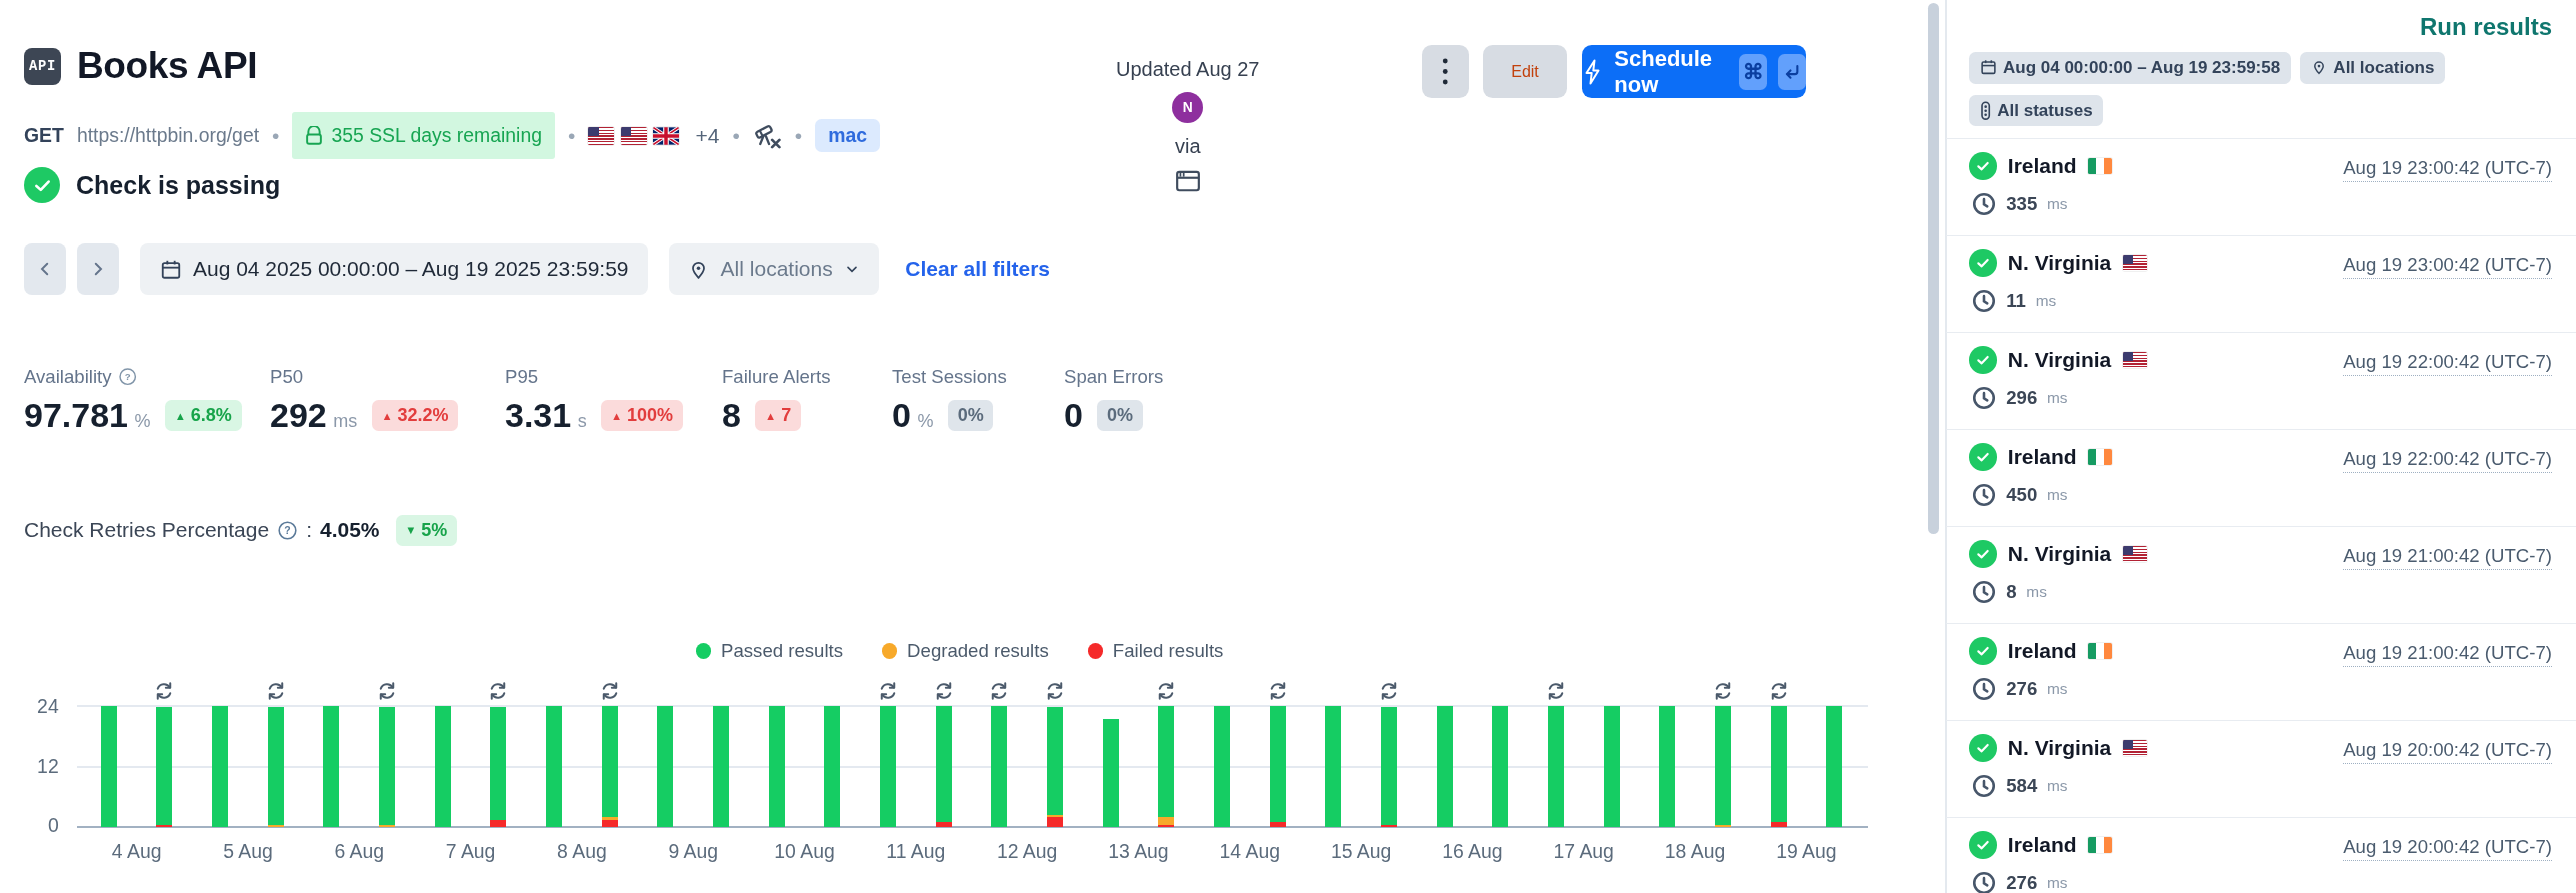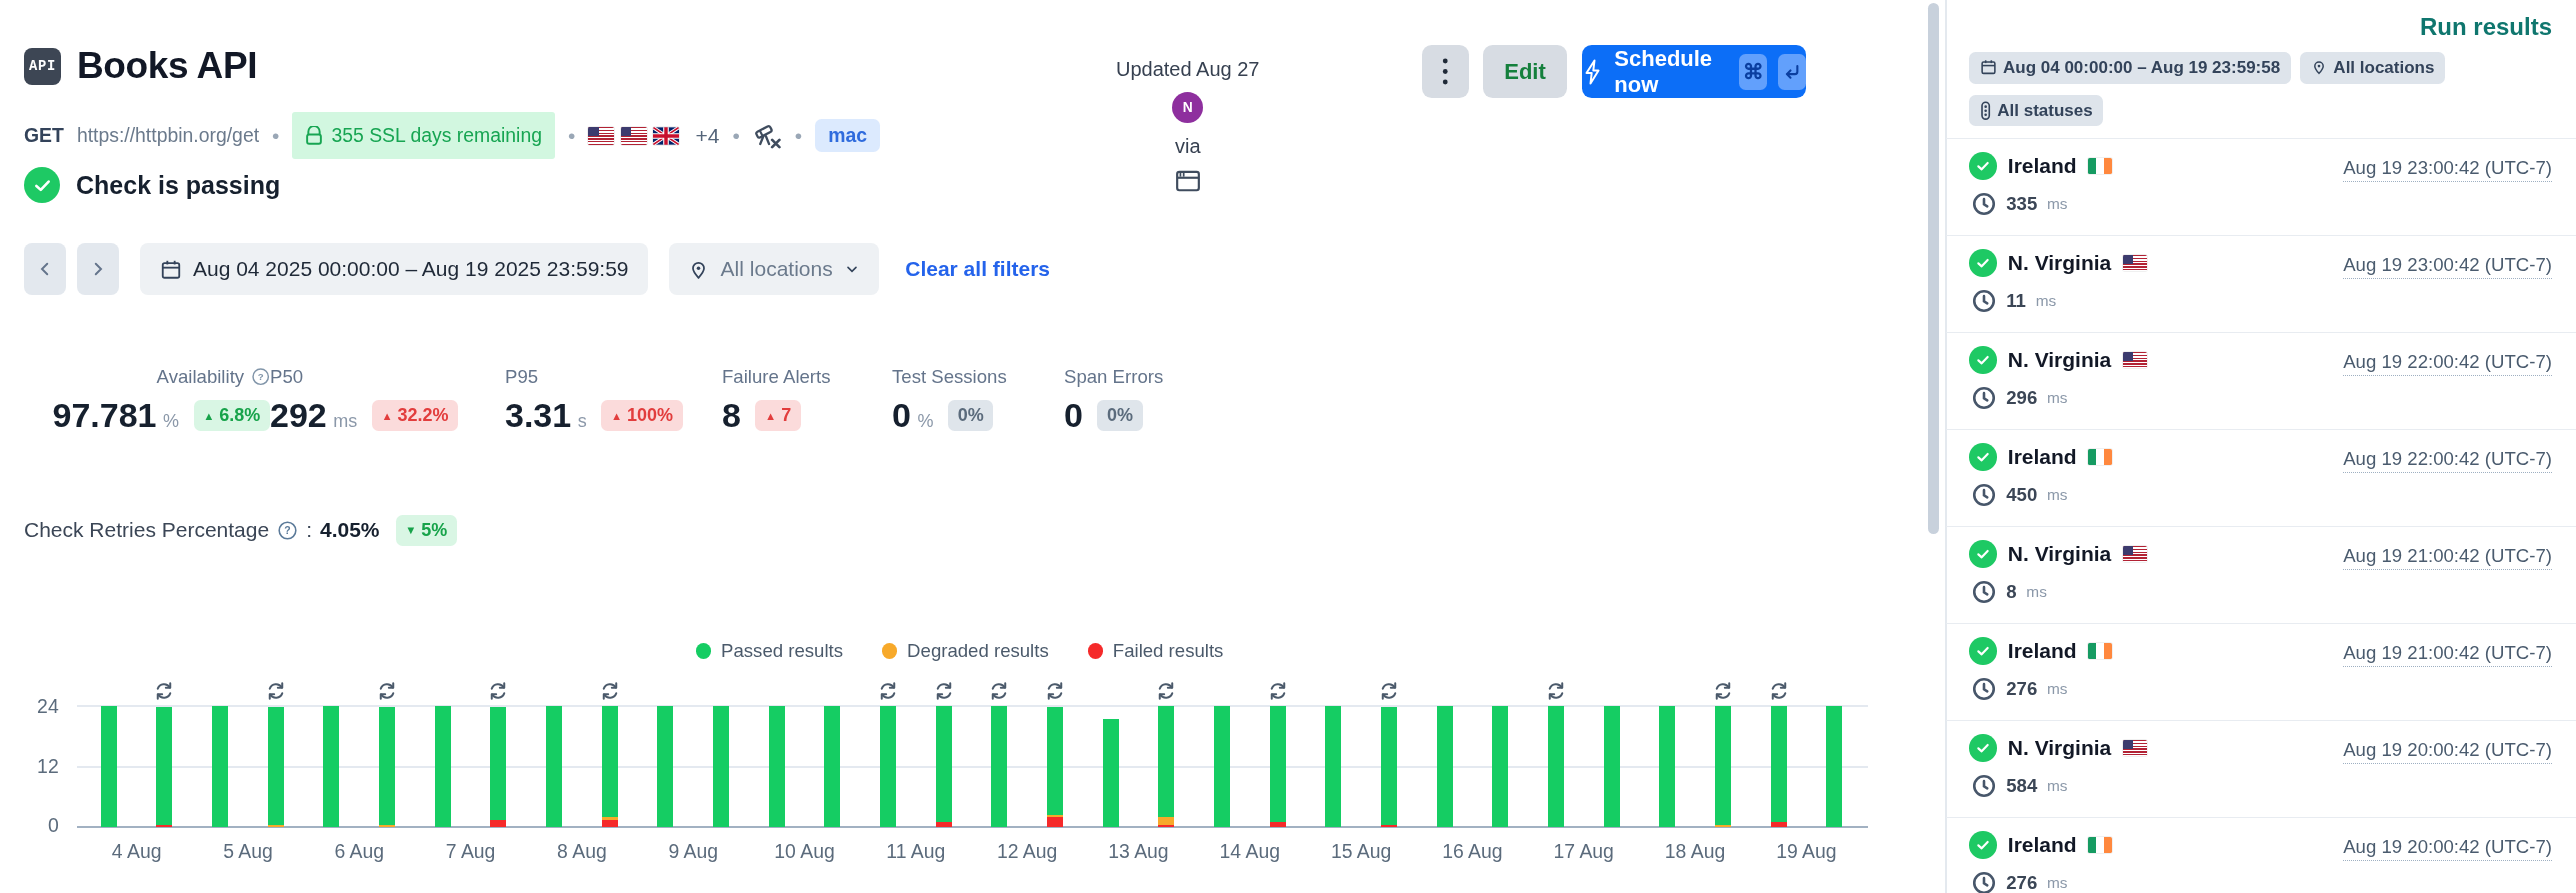--- a/index.html
+++ b/index.html
@@ -27,21 +27,21 @@
   .flag-ie { background:linear-gradient(to right,#169b62 0 33%,#fff 33% 67%,#ff883e 67%); }
   .flags-row { display:flex; align-items:center; gap:6.5px; }
   .more-flags { color:#55657a; font-size:21px; margin-left:3.2px; }
   .runtime-badge { background:#dceafe; color:#2f6bdd; font-weight:700; border-radius:6.5px; padding:4.9px 13px; font-size:19.4px; }
 
   #header-actions { left:1116px; top:58px; display:flex; align-items:center; gap:11.3px; font-size:20px; color:#374151;flex-direction:column; }
   .avatar { width:31px; height:31px; border-radius:50%; background:#8e2f9e; color:#fff;
     font-size:13.8px; font-weight:700; display:flex; align-items:center; justify-content:center; }
   .btn { border-radius:9.7px; display:flex; align-items:center; justify-content:center; cursor:pointer; }
   #kebab-btn { left:1422px; top:45px; width:47px; height:53px; background:#d7dce3; }
-  #edit-btn  { left:1483px; top:45px; width:84px; height:53px; background:#d7dce3; font-size:22px; font-weight:700; color:#15803d; }
+  #edit-btn  { left:1483px; top:45px; width:84px; height:53px; background:#d7dce3; font-size:16px; font-weight:400; color:#c2410c; }
   #schedule-btn { left:1582px; top:45px; width:224px; height:53px; background:#0c6ef7; color:#fff;
     font-size:22px; font-weight:700; gap:11.3px; }
   .key-chip { width:36px; height:36px; border-radius:6.5px; background:#62a0fc; color:#0b3fa0;
     display:flex; align-items:center; justify-content:center; font-size:21px; }
 
   
   #status-row { left:24px; top:167px; display:flex; align-items:center; gap:16px; }
   .check-circle { width:36px; height:36px; border-radius:50%; background:#1ec964; display:flex; align-items:center; justify-content:center; flex:none; }
   #status-row .label { font-size:25px; font-weight:700; color:#16202e; }
 
@@ -242,21 +242,21 @@
     <span>
       <svg width="16" height="16" viewBox="0 0 24 24">
           <path d="M6 9.5l6 6 6-6" fill="none" stroke="#33435a" stroke-width="2.4" stroke-linecap="round"></path>
         </svg>
     </span>
   </div>
   <span id="clear-filters">Clear all filters</span>
 </div>
 
 <div class="abs" id="metrics-row">
-    <div class="metric" style="width: 246px; align-items: flex-end;">
+    <div class="metric" style="width: 246px;">
     <div class="m-label">
       <span class="m-label-text">Availability</span>
     <span>
           <svg width="19.4" height="19.4" viewBox="0 0 24 24" style="font-size:23px">
             <circle cx="12" cy="12" r="9.5" fill="none" stroke="#8195a9" stroke-width="1.8"></circle>
             <text x="12" y="16.2" text-anchor="middle" font-size="12" font-family="Liberation Sans" fill="#8195a9" font-weight="700">?</text>
           </svg>
         </span>
       </div>
     <div class="m-value-row">

